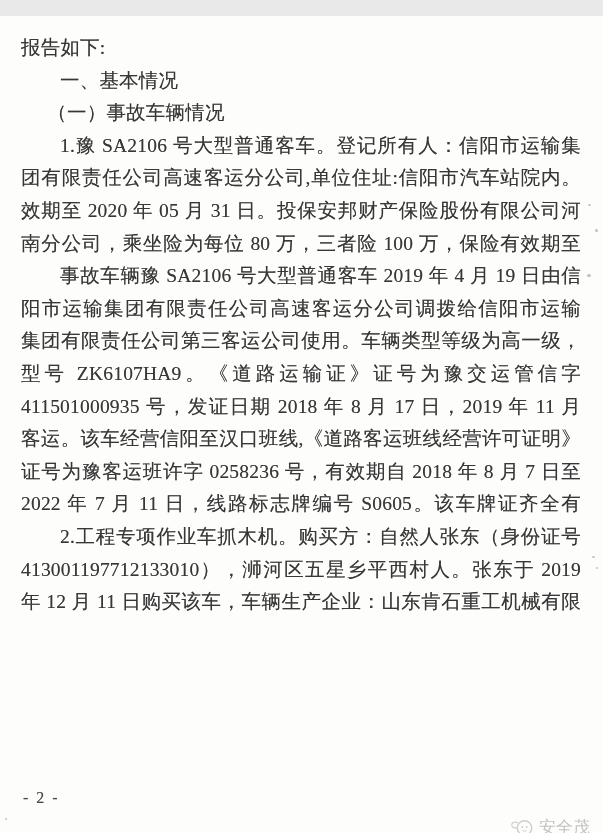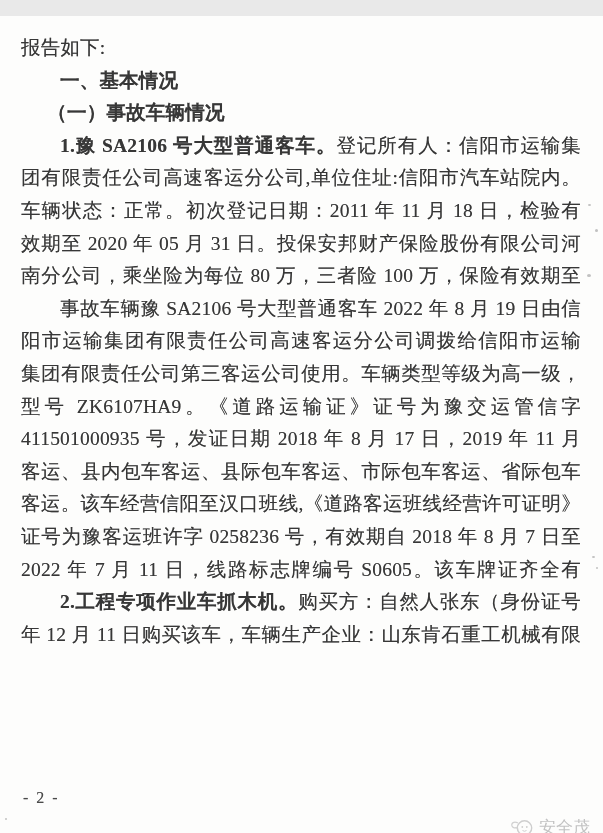--- a/index.html
+++ b/index.html
@@ -28,21 +28,21 @@
     line-height: 32.6px;
     height: 32.6px;
     white-space: nowrap;
     text-align: justify;
     
     text-shadow: 0 0 0.6px rgba(55,55,55,0.55);
     letter-spacing: 0.2px;
   }
   .fill { text-align-last: justify; white-space: normal; overflow: hidden; }
   .short { text-align-last: left; }
-  .bold { font-weight: bold; }
+  .bold { font-weight: normal; }
   .ind2  { text-indent: 2em; }
   .ind14 { text-indent: 1.35em; }
   .page-num {
     position: absolute;
     left: 23px;
     top: 773px;
     font-size: 16px;
     letter-spacing: 2px;
     color: #4a4a4a;
     text-shadow: 0 0 0.6px rgba(70,70,70,0.5);
@@ -73,35 +73,34 @@
   <div class="content">
 
     <div class="line short">报告如下:</div>
 
     <div class="line short bold ind2">一、基本情况</div>
 
     <div class="line short bold ind14">（一）事故车辆情况</div>
 
     <div class="line fill ind2"><span class="bold">1.豫 SA2106 号大型普通客车。</span><span>登记所有人：信阳市运输集</span></div>
     <div class="line fill">团有限责任公司高速客运分公司,单位住址:信阳市汽车站院内。</div>
-    <div class="line fill">车辆状态：正常。初次登记日期：2011 年 11 月 18 日，检验有</div>
     <div class="line fill">效期至 2020 年 05 月 31 日。投保安邦财产保险股份有限公司河</div>
     <div class="line fill">南分公司，乘坐险为每位 80 万，三者险 100 万，保险有效期至</div>
 
-    <div class="line fill ind2">事故车辆豫 SA2106 号大型普通客车 2022 年 8 月 19 日由信</div>
+    <div class="line fill ind2">事故车辆豫 SA2106 号大型普通客车 2019 年 4 月 19 日由信</div>
     <div class="line fill">阳市运输集团有限责任公司高速客运分公司调拨给信阳市运输</div>
     <div class="line fill">集团有限责任公司第三客运公司使用。车辆类型等级为高一级，</div>
     <div class="line fill">型号 ZK6107HA9。《道路运输证》证号为豫交运管信字</div>
     <div class="line fill">411501000935 号，发证日期 2018 年 8 月 17 日，2019 年 11 月</div>
-    <div class="line fill">客运、县内包车客运、县际包车客运、市际包车客运、省际包车</div>
     <div class="line fill">客运。该车经营信阳至汉口班线,《道路客运班线经营许可证明》</div>
     <div class="line fill">证号为豫客运班许字 0258236 号，有效期自 2018 年 8 月 7 日至</div>
     <div class="line fill">2022 年 7 月 11 日，线路标志牌编号 S0605。该车牌证齐全有效。</div>
 
     <div class="line fill ind2"><span class="bold">2.工程专项作业车抓木机。</span><span>购买方：自然人张东（身份证号</span></div>
+    <div class="line fill">413001197712133010），浉河区五星乡平西村人。张东于 2019</div>
     <div class="line fill">年 12 月 11 日购买该车，车辆生产企业：山东肯石重工机械有限</div>
 
   </div>
 
   <div class="page-num">- 2 -</div>
 
   <div class="watermark">
     <svg width="24" height="18" viewBox="0 0 24 18">
       <circle cx="14.5" cy="9" r="7.2" fill="none" stroke="#c6c6c6" stroke-width="1.4"></circle>
       <path d="M8 4 C4 2, 1 4, 2 7 C2.6 8.6, 4.5 9.3, 6 8.6 L7.6 9.6 L7.3 7.6" fill="none" stroke="#c9c9c9" stroke-width="1.2"></path>

